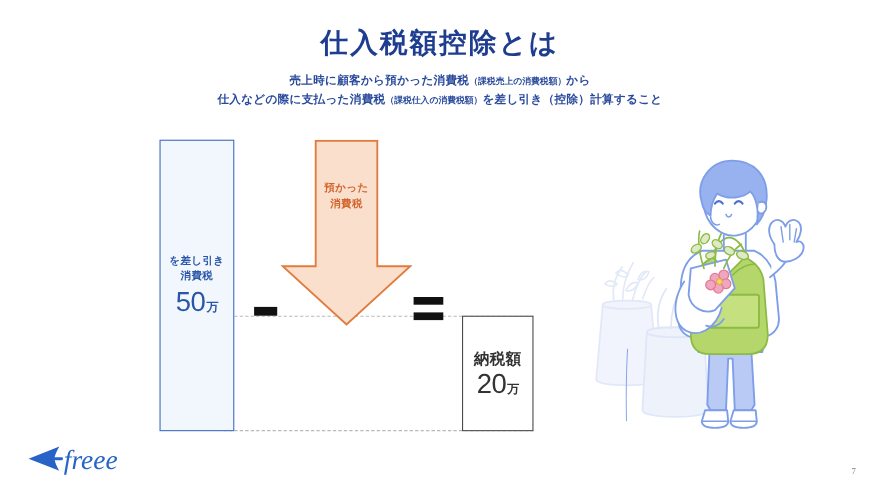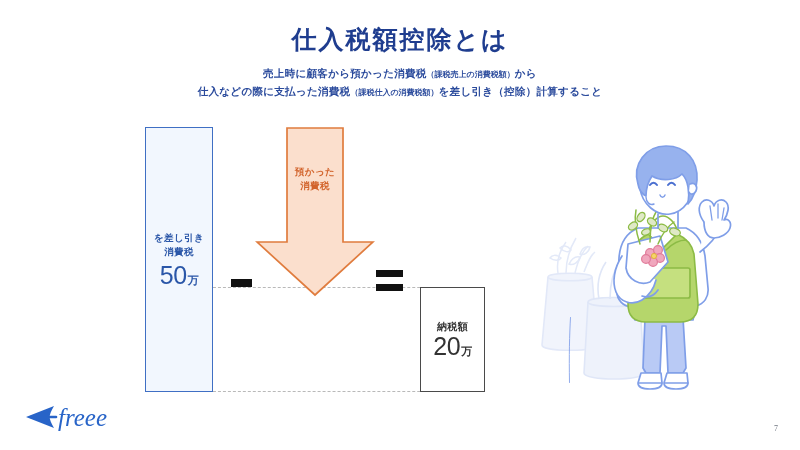--- a/index.html
+++ b/index.html
@@ -143,21 +143,21 @@
     background: #ffffff;
     border: 1.6px solid #4a4a4a;
     box-sizing: border-box;
     display: flex;
     flex-direction: column;
     align-items: center;
     justify-content: center;
     color: #333333;
   }
   .box-white .lbl {
-    font-size: 10px;
+    font-size: 14px;
     font-weight: bold;
     letter-spacing: 0.4px;
     line-height: 1.4;
   }
   .box-white .amt {
     margin-top: 0;
     font-size: 25px;
     font-weight: 400;
     line-height: 1;
     letter-spacing: -0.5px;

